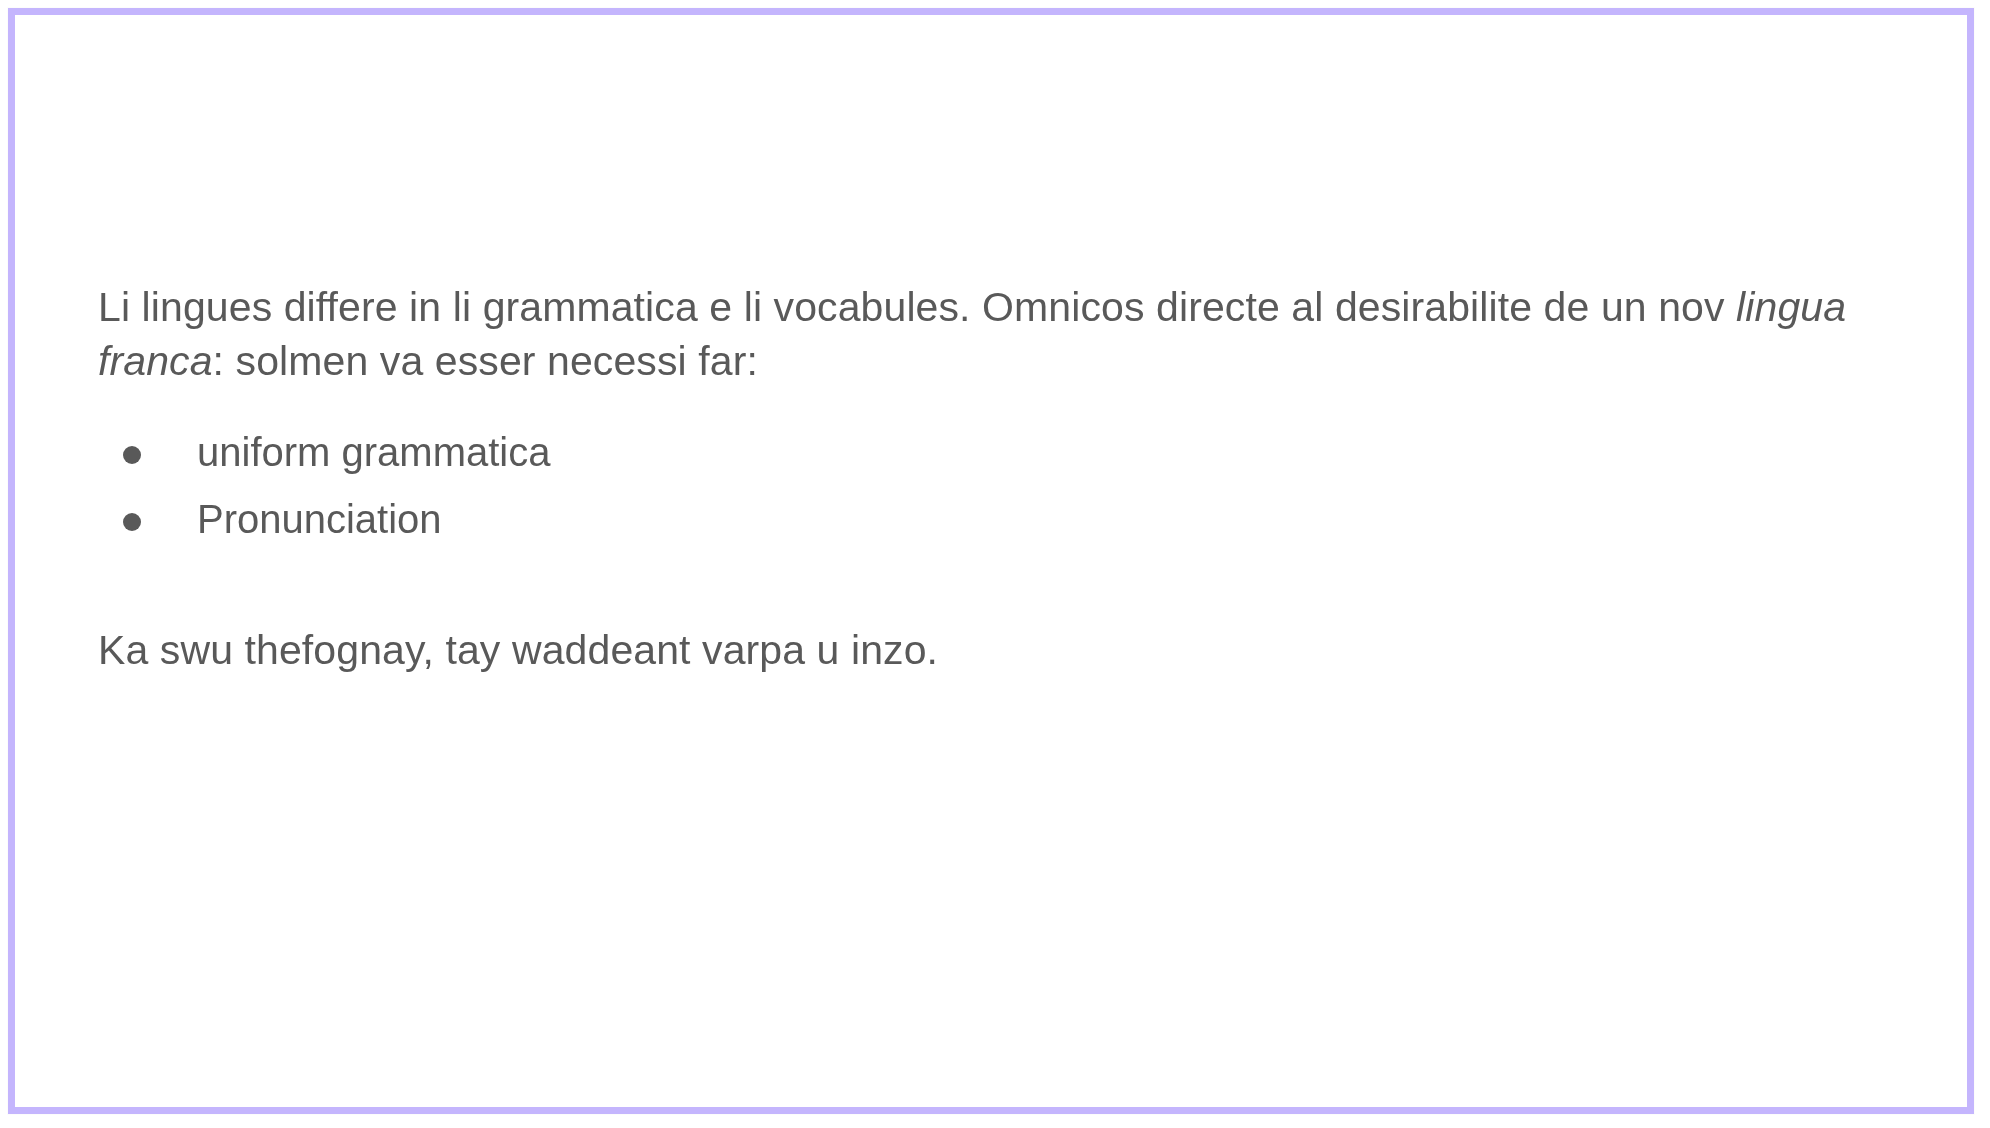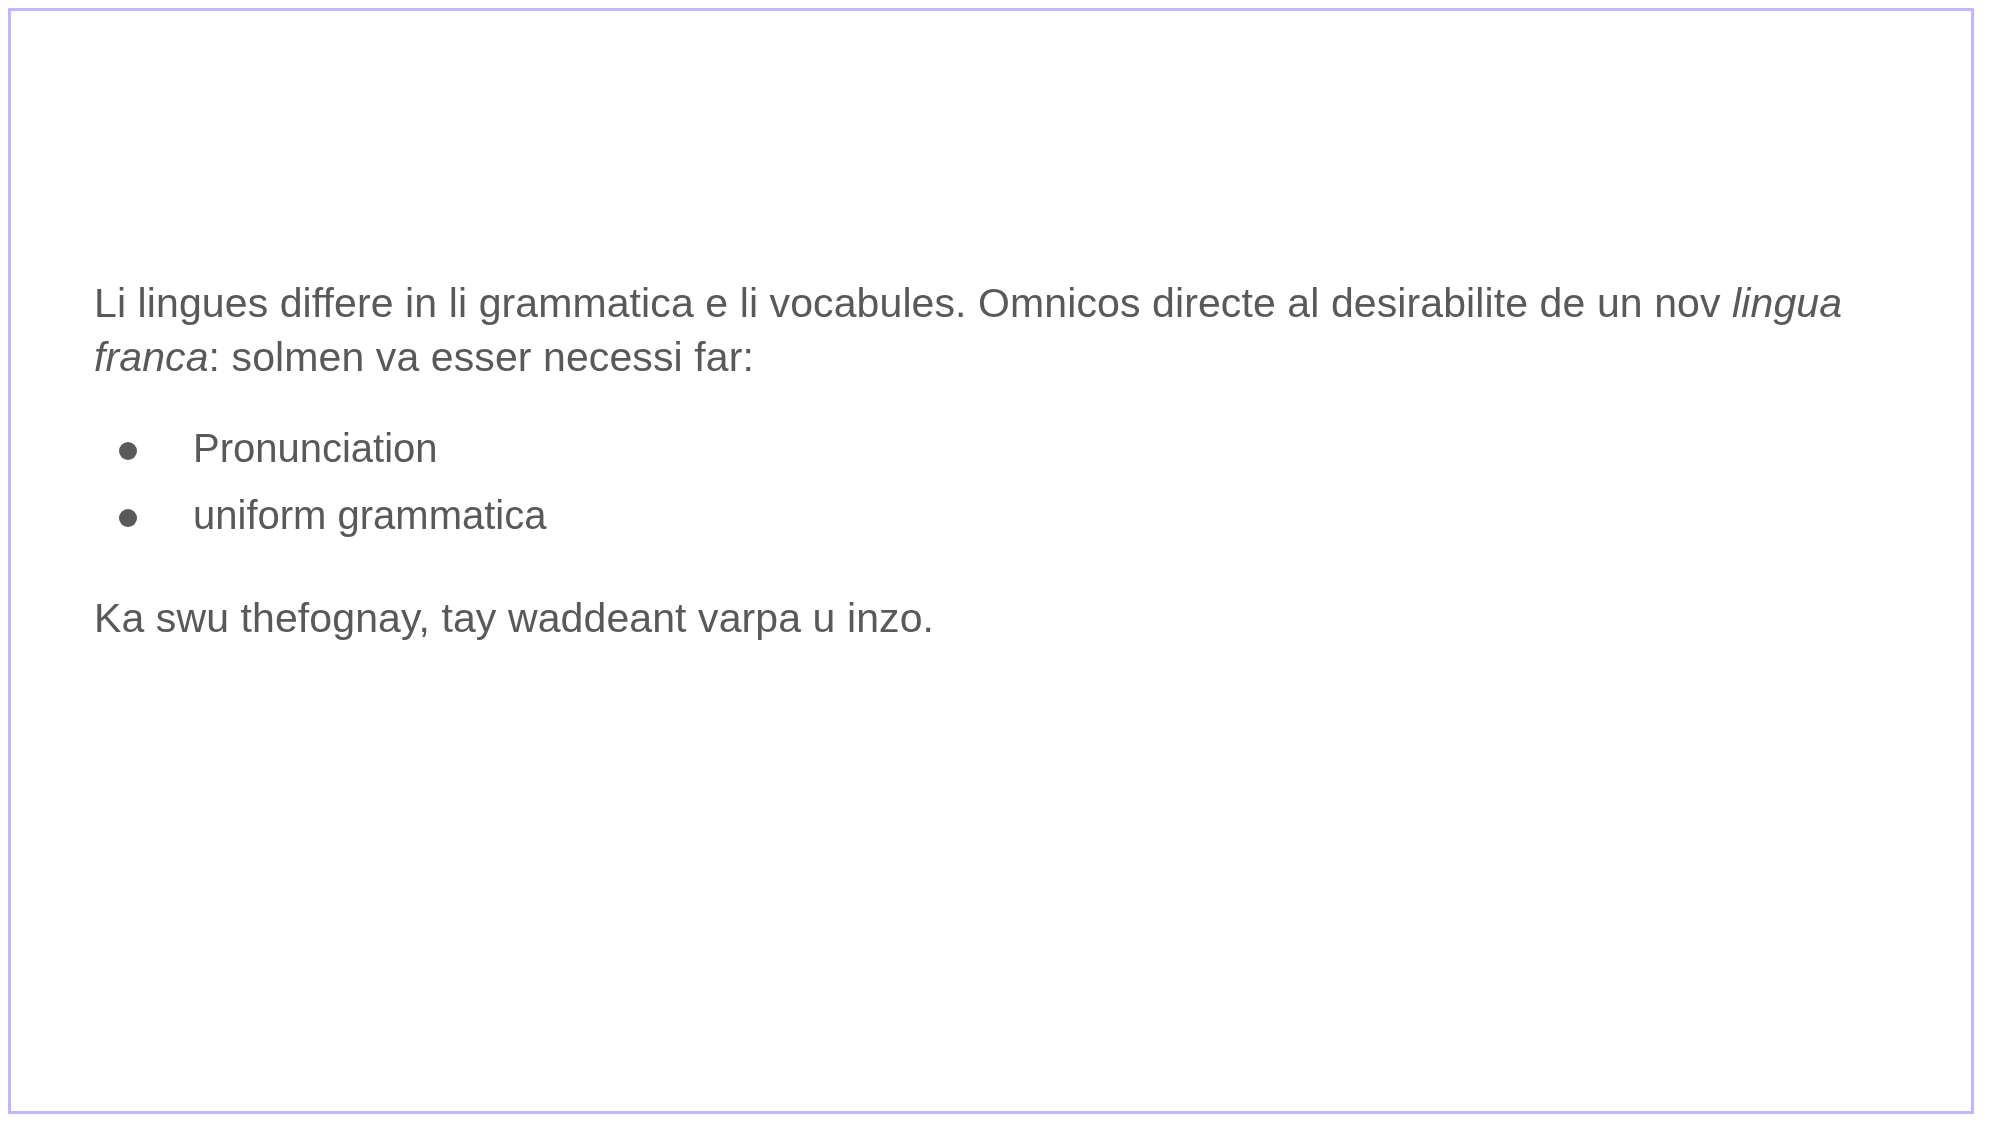--- a/index.html
+++ b/index.html
@@ -13,21 +13,21 @@
     font-family: "Liberation Sans", sans-serif;
     overflow: hidden;
   }
   .slide-canvas {
     position: absolute;
     left: 8px;
     top: 8px;
     width: 1966px;
     height: 1106px;
     background: #ffffff;
-    border: 3px solid #c4b5fd;
+    border: 7px solid #c4b5fd;
     box-sizing: border-box;
     box-shadow: 0 0 0 1px rgba(0,0,0,0.01);
   }
   .content-body {
     position: absolute;
     left: 83px;
     top: 265px;
     width: 1810px;
   }
   .para {
@@ -62,39 +62,39 @@
     border-radius: 50%;
     background: #595959;
     margin-top: 14px;
     margin-left: 25px;
     margin-right: 56px;
   }
   .bullet-text {
     display: inline-block;
   }
   .closing {
-    margin-top: 56px;
+    margin-top: 84px;
   }
 </style>
 </head>
 <body>
 
 <div class="slide-canvas">
 
   <div class="content-body">
 
     <p class="para"><span>Li lingues differe in li grammatica e li vocabules. Omnicos directe al desirabilite de un nov </span><span class="em">lingua franca</span><span>: solmen va esser necessi far:</span></p>
 
     <ul class="bullet-list">
       <li class="bullet-item">
         <span class="bullet-dot"></span>
-        <span class="bullet-text">Pronunciation</span>
+        <span class="bullet-text">uniform grammatica</span>
       </li>
       <li class="bullet-item">
         <span class="bullet-dot"></span>
-        <span class="bullet-text">uniform grammatica</span>
+        <span class="bullet-text">Pronunciation</span>
       </li>
     </ul>
 
     <p class="para closing">Ka swu thefognay, tay waddeant varpa u inzo.</p>
 
   </div>
 </div>
 
 </body></html>

